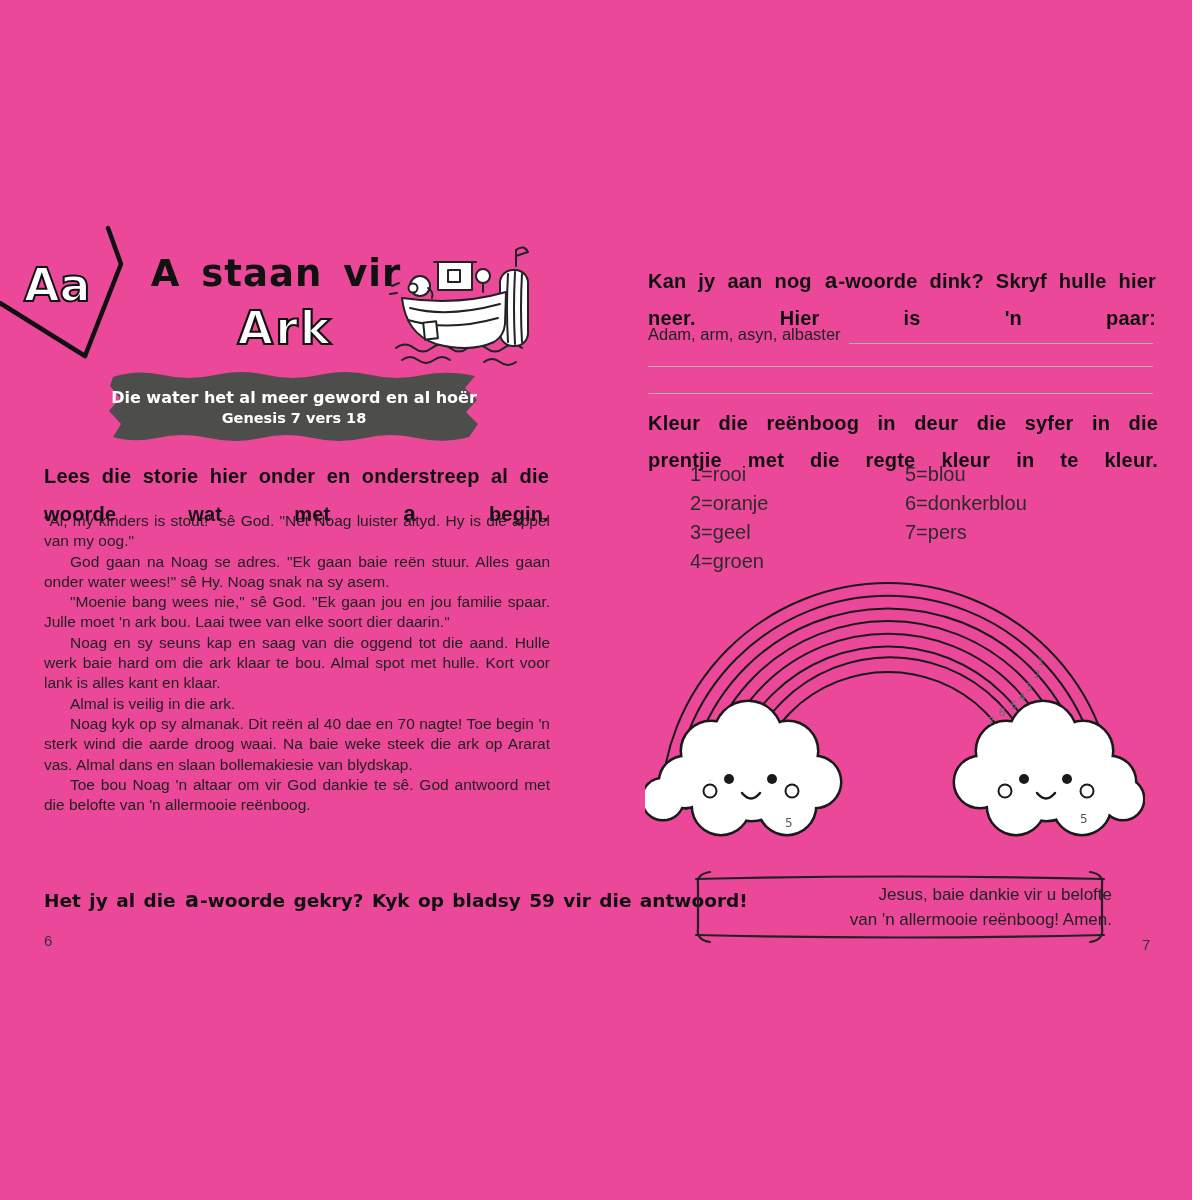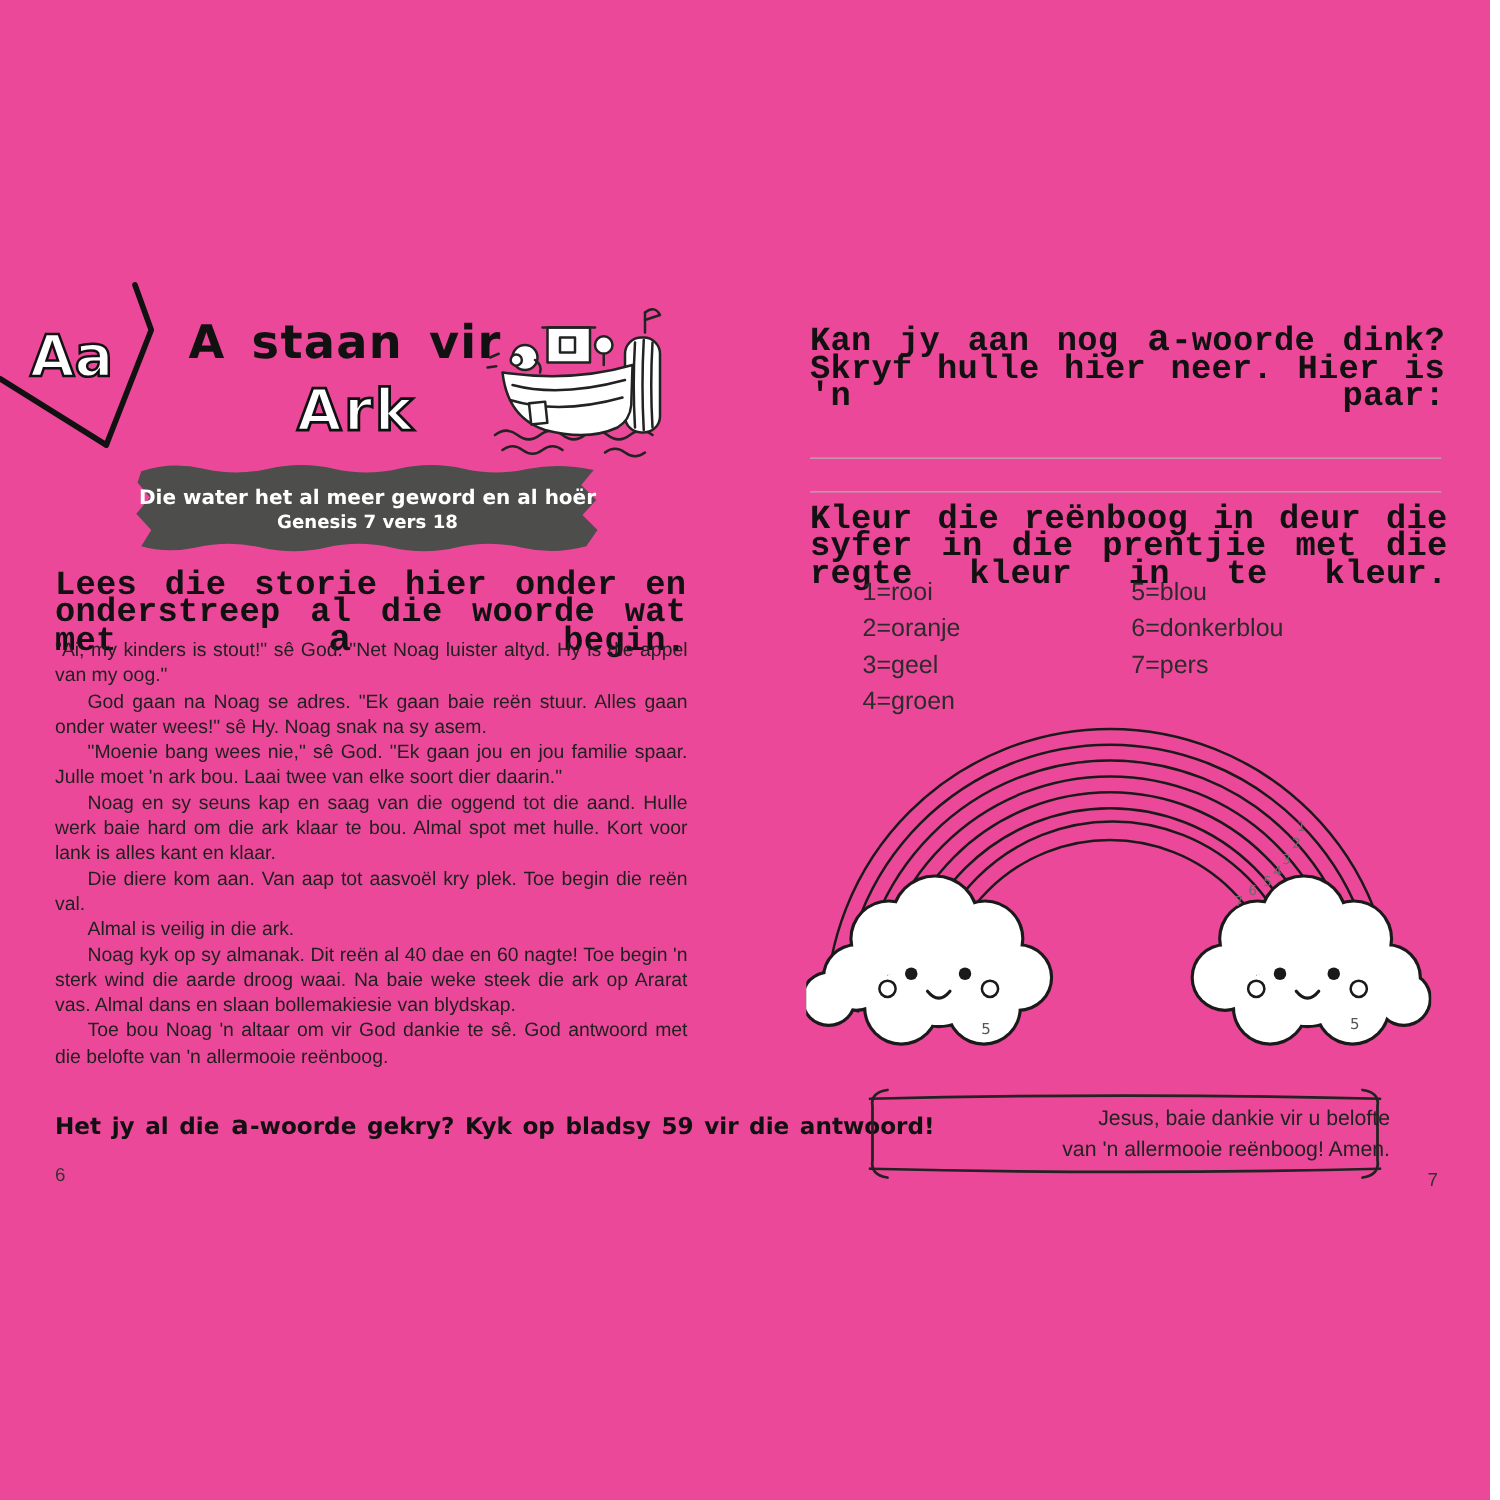--- a/index.html
+++ b/index.html
@@ -1,21 +1,21 @@
 <!DOCTYPE html>
 <html><head>
 <meta charset="utf-8">
 <style>
   html,body{margin:0;padding:0;background:#fff;}
   #canvas{position:relative;width:1192px;height:1200px;background:#ec4899;overflow:hidden;
           font-family:"Liberation Sans",sans-serif;color:#1a1a1a;}
   .abs{position:absolute;}
 
   
-  .hd{font-family:Liberation Mono, monospace;font-weight:700;font-size:27px;line-height:22px;
+  .hd{font-family:Liberation Sans, sans-serif;font-weight:700;font-size:20px;line-height:37px;
       letter-spacing:.2px;word-spacing:3px;color:#111;text-align:justify;}
   .hd:after{content:"";display:inline-block;width:100%;}
   .bub{font-weight:900;font-size:1.12em;padding:0 1px;}
 
   
   .title1{font-family:"DejaVu Sans",sans-serif;font-weight:800;font-size:37px;letter-spacing:1px;
           word-spacing:7px;color:#111;text-align:center;}
   .story{width:506px;font-size:15.5px;line-height:20.3px;text-align:justify;color:#1f1f1f;}
   .story p{margin:0;}
   .story p:not(:first-child){text-indent:26px;}
@@ -99,36 +99,39 @@
 
   <div class="abs hd" style="left:44px;top:458px;width:505px;">
     <span>Lees die storie hier onder en onderstreep al die woorde wat met </span><span class="bub">a</span><span> begin.</span>
   </div>
 
   <div class="abs story" style="left:44px;top:511px;">
     <p>"Ai, my kinders is stout!" sê God. "Net Noag luister altyd. Hy is die appel van my oog."</p>
     <p>God gaan na Noag se adres. "Ek gaan baie reën stuur. Alles gaan onder water wees!" sê Hy. Noag snak na sy asem.</p>
     <p>"Moenie bang wees nie," sê God. "Ek gaan jou en jou familie spaar. Julle moet 'n ark bou. Laai twee van elke soort dier daarin."</p>
     <p>Noag en sy seuns kap en saag van die oggend tot die aand. Hulle werk baie hard om die ark klaar te bou. Almal spot met hulle. Kort voor lank is alles kant en klaar.</p>
-    <p>Die diere kom aan. Van aap tot aasvoël kry plek. Toe begin die reën val.</p>
     <p>Almal is veilig in die ark.</p>
-    <p>Noag kyk op sy almanak. Dit reën al 40 dae en 60 nagte! Toe begin 'n sterk wind die aarde droog waai. Na baie weke steek die ark op Ararat vas. Almal dans en slaan bollemakiesie van blydskap.</p>
+    <p>Noag kyk op sy almanak. Dit reën al 40 dae en 70 nagte! Toe begin 'n sterk wind die aarde droog waai. Na baie weke steek die ark op Ararat vas. Almal dans en slaan bollemakiesie van blydskap.</p>
     <p>Toe bou Noag 'n altaar om vir God dankie te sê. God antwoord met die belofte van 'n allermooie reënboog.</p>
   </div>
 
   <div class="abs footline" style="left:44px;top:888px;">
     <span>Het jy al die </span><span class="bub">a</span><span>-woorde gekry? Kyk op bladsy 59 vir die antwoord!</span>
   </div>
 
   <div class="abs pagenum" style="left:44px;top:932px;">6</div>
 
   <div class="abs hd" style="left:648px;top:262px;width:508px;">
     <span>Kan jy aan nog </span><span class="bub">a</span><span>-woorde dink? Skryf hulle hier neer. Hier is 'n paar:</span>
   </div>
 
+  <div class="abs examples" style="left:648px;top:325px;">
+    <span>Adam, arm, asyn, albaster</span>
+    <div class="wline grow"></div>
+  </div>
   <div class="abs fullline" style="left:648px;top:366px;"></div>
   <div class="abs fullline" style="left:648px;top:393px;"></div>
 
   <div class="abs hd" style="left:648px;top:405px;width:510px;">Kleur die reënboog in deur die syfer in die prentjie met die regte kleur in te kleur.</div>
 
   <div class="abs legend" style="left:690px;top:466px;">
     <div>1=rooi</div>
     <div>2=oranje</div>
     <div>3=geel</div>
     <div>4=groen</div>

